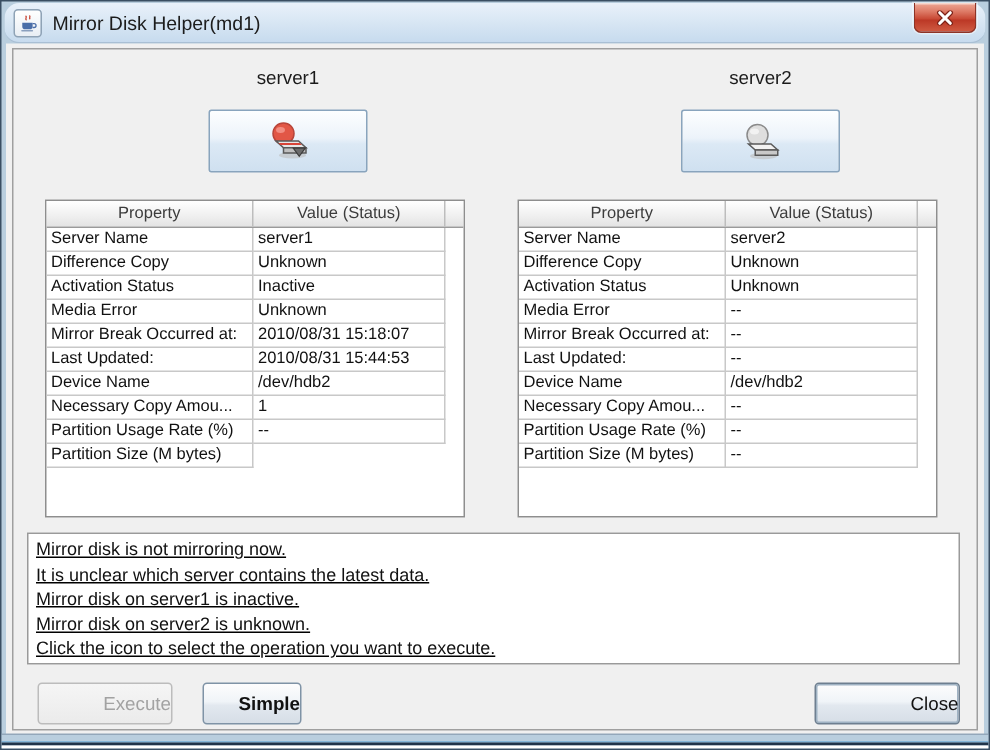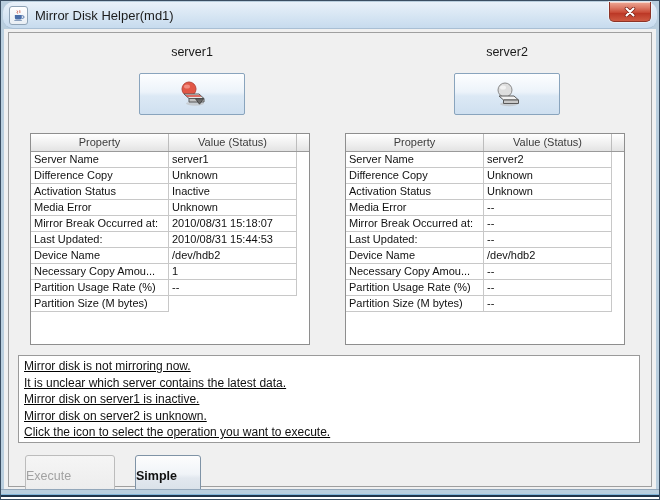--- a/index.html
+++ b/index.html
@@ -93,25 +93,25 @@
 
   
   .message-box {
     position:absolute; left:9px; top:322px; width:622px; height:88px;
     border:1px solid #9a9a9a; background:#ffffff; padding:2px 5px;text-decoration:underline;
   }
   .msg-line { font-size:12px; line-height:16.5px; color:#111; white-space:nowrap; overflow:hidden; }
 
   
   .btn {
-    position:absolute; top:422px; height:42px;
+    position:absolute; top:422px; height:28px;
     font-family:"Liberation Sans", sans-serif; font-size:12.5px; color:#111;
     border:1px solid #8e8e8e; border-radius:3px;
     background:linear-gradient(#f4f4f4, #ececec 45%, #dfdfdf 55%, #d0d0d0);
-    text-align:left; cursor:default;
+    text-align:right; cursor:default;
   }
   .btn-execute { left:16px; width:90px;
     background:linear-gradient(#f5f5f5,#ebebeb); border-color:#bcbcbc; color:#a2a2a2; }
   .btn-simple  { left:126px; width:66px;
     background:linear-gradient(#fdfdfd,#f0f4f8 45%, #e2e8ef 55%, #d6dee6); border-color:#7f93a6;font-weight:bold; }
   .btn-close   { left:534px; width:97px;
     background:linear-gradient(#fdfdfd,#f0f4f8 45%, #e2e8ef 55%, #d6dee6);
     border:1px solid #6e7f90; box-shadow:inset 0 0 0 1px #9fb2c3; }
 </style>
 </head>
@@ -269,20 +269,21 @@
       <div class="message-box">
           <div class="msg-line">Mirror disk is not mirroring now.</div>
           <div class="msg-line">It is unclear which server contains the latest data.</div>
           <div class="msg-line">Mirror disk on server1 is inactive.</div>
           <div class="msg-line">Mirror disk on server2 is unknown.</div>
           <div class="msg-line">Click the icon to select the operation you want to execute.</div>
         </div>
 
       <button class="btn btn-execute" disabled="" aria-disabled="true">Execute</button>
       <button class="btn btn-simple">Simple</button>
+      <button class="btn btn-close">Close</button>
     </div>
   </div>
 
   <div class="bottom-frame">
     <div class="bf1"></div>
       <div class="bf2"></div>
       <div class="bf3"></div>
       <div class="bf4"></div>
       <div class="bf5"></div>
   </div>

